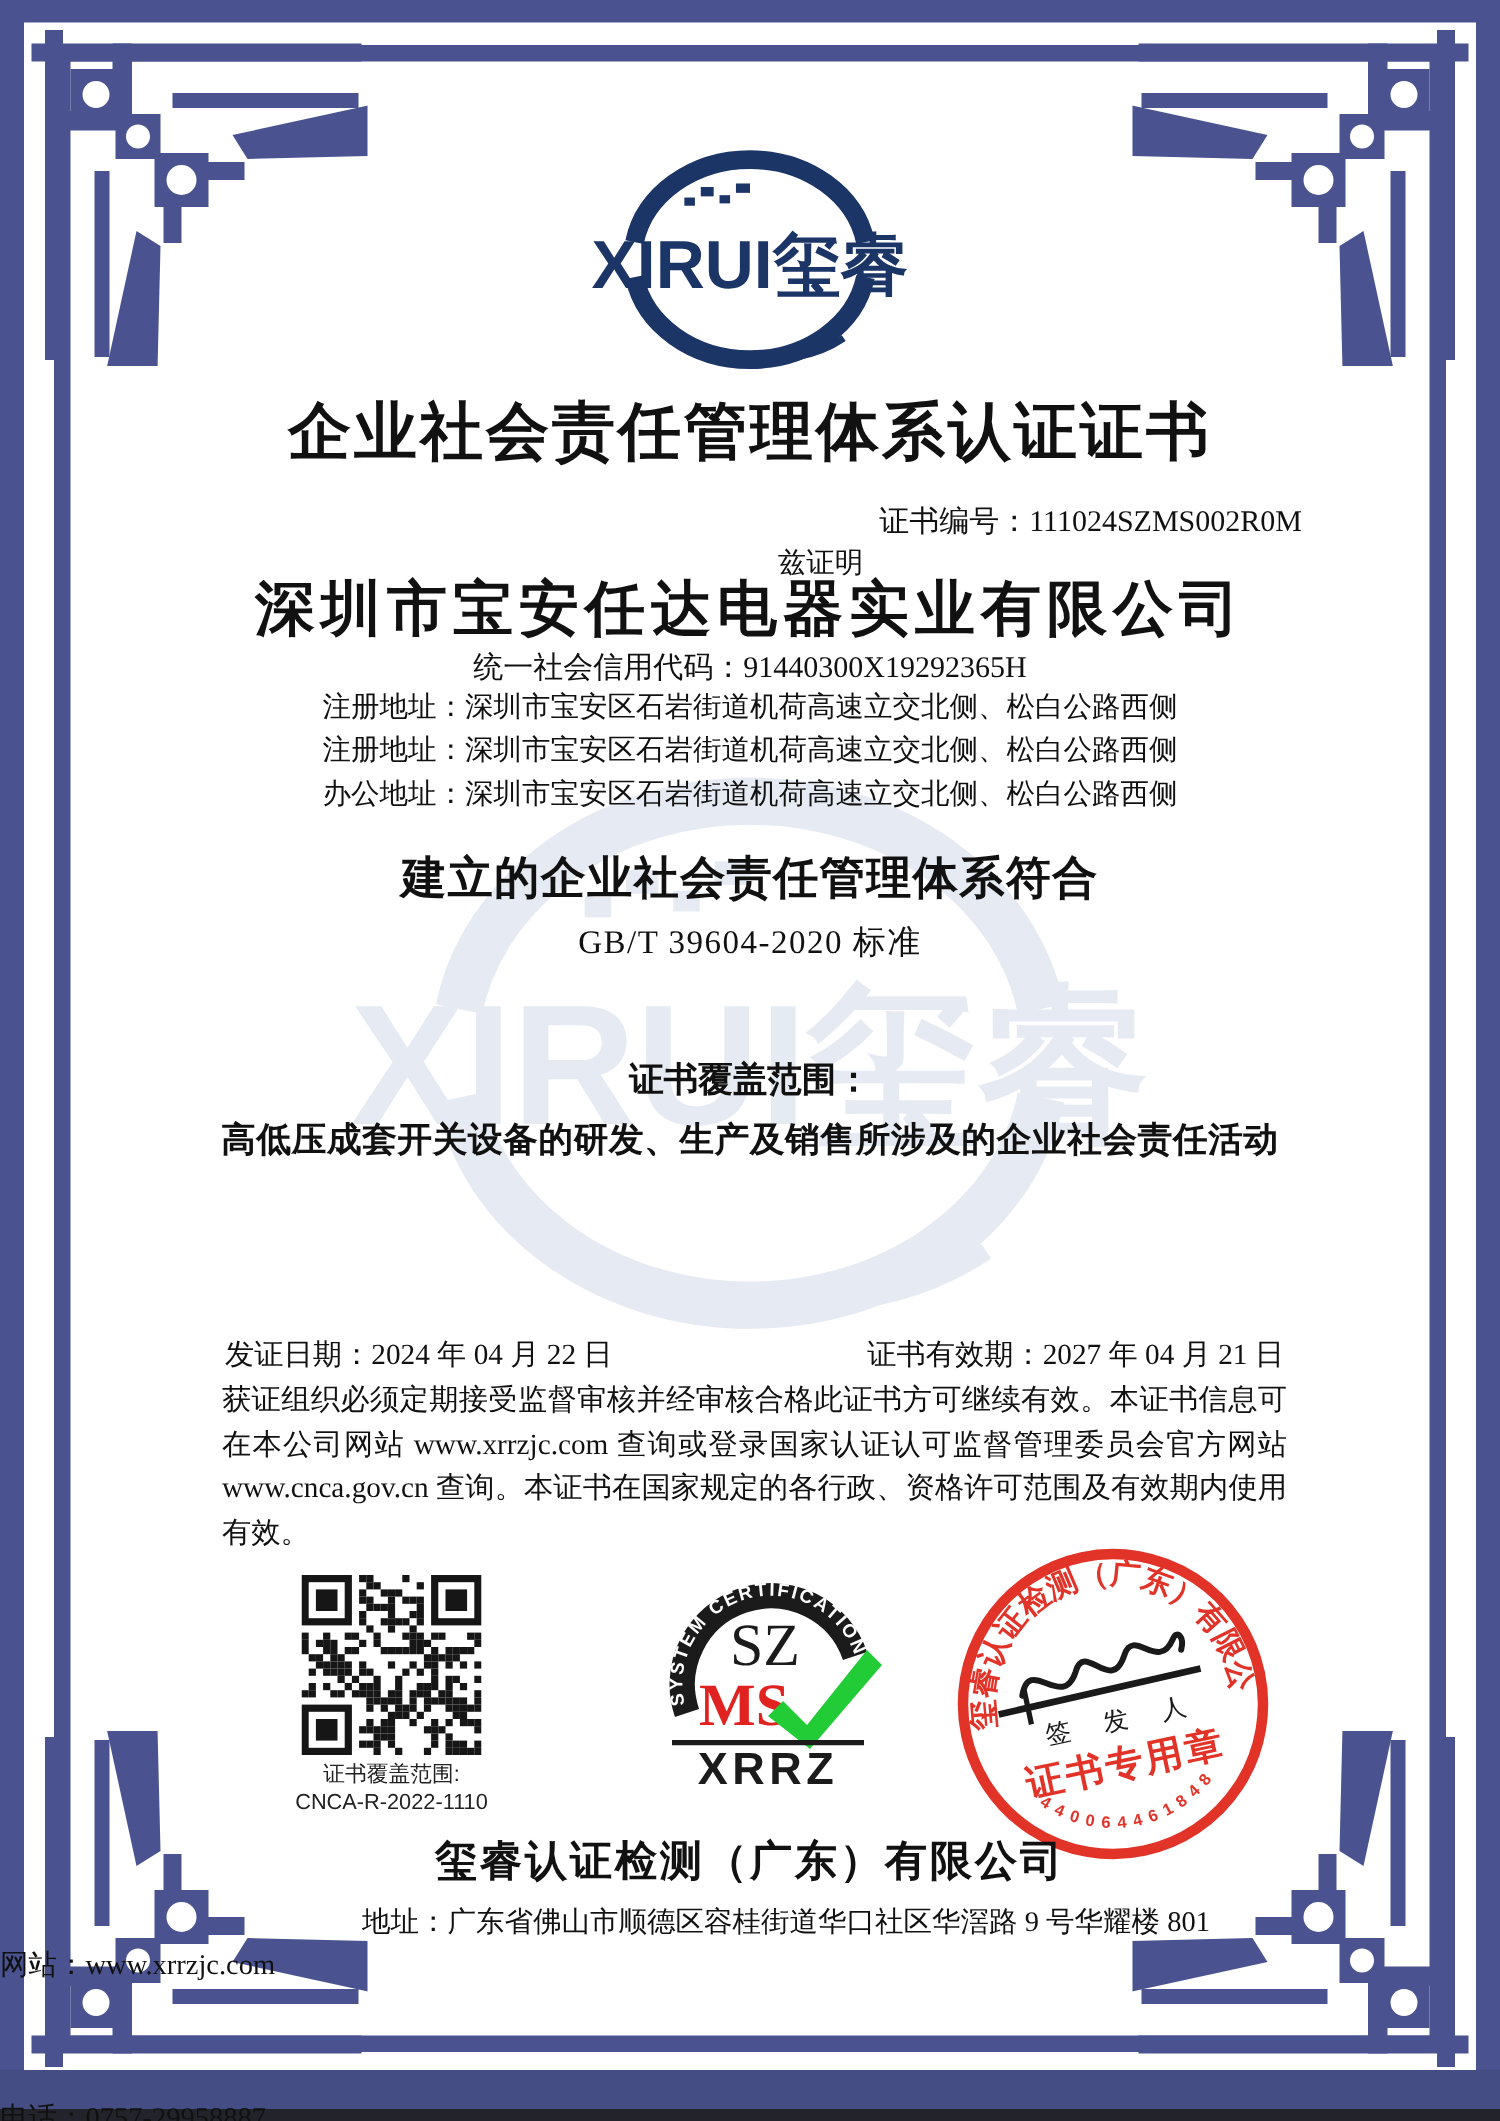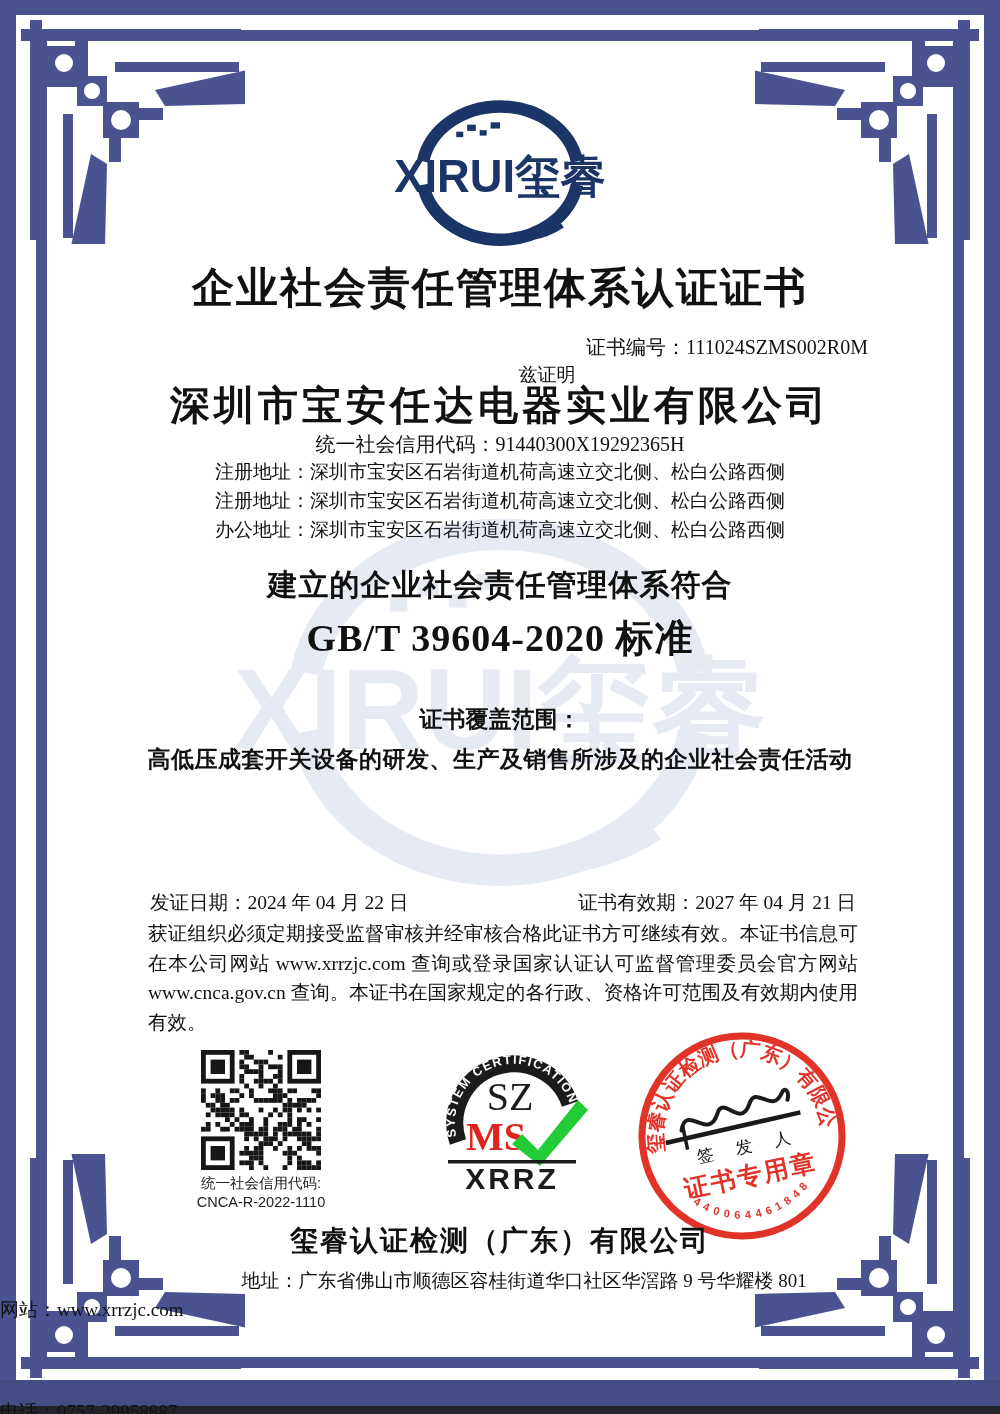--- a/index.html
+++ b/index.html
@@ -34,21 +34,21 @@
   
   .abs{position:absolute;}
   .center{left:0;width:1000px;text-align:center;}
   .title{top:260px;font-size:42px;font-weight:bold;letter-spacing:2px;}
   .cert-no{top:334px;right:132px;text-align:left;font-size:20px;}
   .certify{top:362px;font-size:19px;margin-left:47px;}
   .company{top:378px;font-size:40px;font-weight:bold;letter-spacing:4px;}
   .credit{top:431px;font-size:20px;}
   .addr-block{top:457px;font-size:19px;line-height:29px;}
   .conf1{top:565px;font-size:30px;font-weight:bold;letter-spacing:1px;}
-  .conf2{top:613px;font-size:38px;font-weight:bold;letter-spacing:1px;}
+  .conf2{top:613px;font-size:22px;font-weight:normal;letter-spacing:1px;}
   .scope-label{top:704px;font-size:23px;font-weight:bold;font-family:"Liberation Sans","DejaVu Sans",sans-serif;}
   .scope-text{top:744px;font-size:23px;font-weight:600;font-family:"Liberation Sans","DejaVu Sans",sans-serif;letter-spacing:0.5px;}
   .dates-row{top:889px;left:150px;width:706px;display:flex;justify-content:space-between;font-size:19.5px;}
   .terms{top:919px;left:148px;width:710px;font-size:19.5px;line-height:29.5px;text-align:justify;font-family:Liberation Serif, serif;}
   
   .qr-block{left:186px;top:1050px;width:150px;text-align:center;}
   .qr-caption{font-family:"Liberation Sans","DejaVu Sans",sans-serif;font-size:14.5px;line-height:19px;color:#222;margin-top:4px;text-align:center;}
   .mark-block{left:413px;top:1042px;}
   .seal-block{left:628px;top:1022px;width:228px;height:228px;transform:rotate(-12deg);}
   .issuer-name{top:1222px;font-size:28px;font-weight:bold;letter-spacing:2px;}
@@ -374,21 +374,21 @@
           <rect x="9.2" y="9.2" width="13.799999999999999" height="13.799999999999999"></rect>
           <rect x="82.8" y="0" width="32.199999999999996" height="32.199999999999996"></rect>
           <rect fill="#fff" x="87.39999999999999" y="4.6" width="23" height="23"></rect>
           <rect x="92" y="9.2" width="13.799999999999999" height="13.799999999999999"></rect>
           <rect x="0" y="82.8" width="32.199999999999996" height="32.199999999999996"></rect>
           <rect fill="#fff" x="4.6" y="87.39999999999999" width="23" height="23"></rect>
           <rect x="9.2" y="92" width="13.799999999999999" height="13.799999999999999"></rect>
         </g>
       </svg>
     <div class="qr-caption">
-      <div>统一社会信用代码:</div>
+      <div>证书覆盖范围:</div>
       <div>CNCA-R-2022-1110</div>
     </div>
   </div>
 
   <svg class="abs mark-block" width="200" height="150" viewBox="0 0 190 150">
     <defs>
       <path id="mark-arc" d="M40,100 A58,58 0 1 1 152,62" fill="none"></path>
     </defs>
     <path d="M40,100 A58,58 0 1 1 152,62" fill="none" stroke="#1b1b1b" stroke-width="17"></path>
     <text font-family="Liberation Sans, DejaVu Sans, sans-serif" font-size="12.5" font-weight="bold" fill="#ffffff" letter-spacing="1.5">

